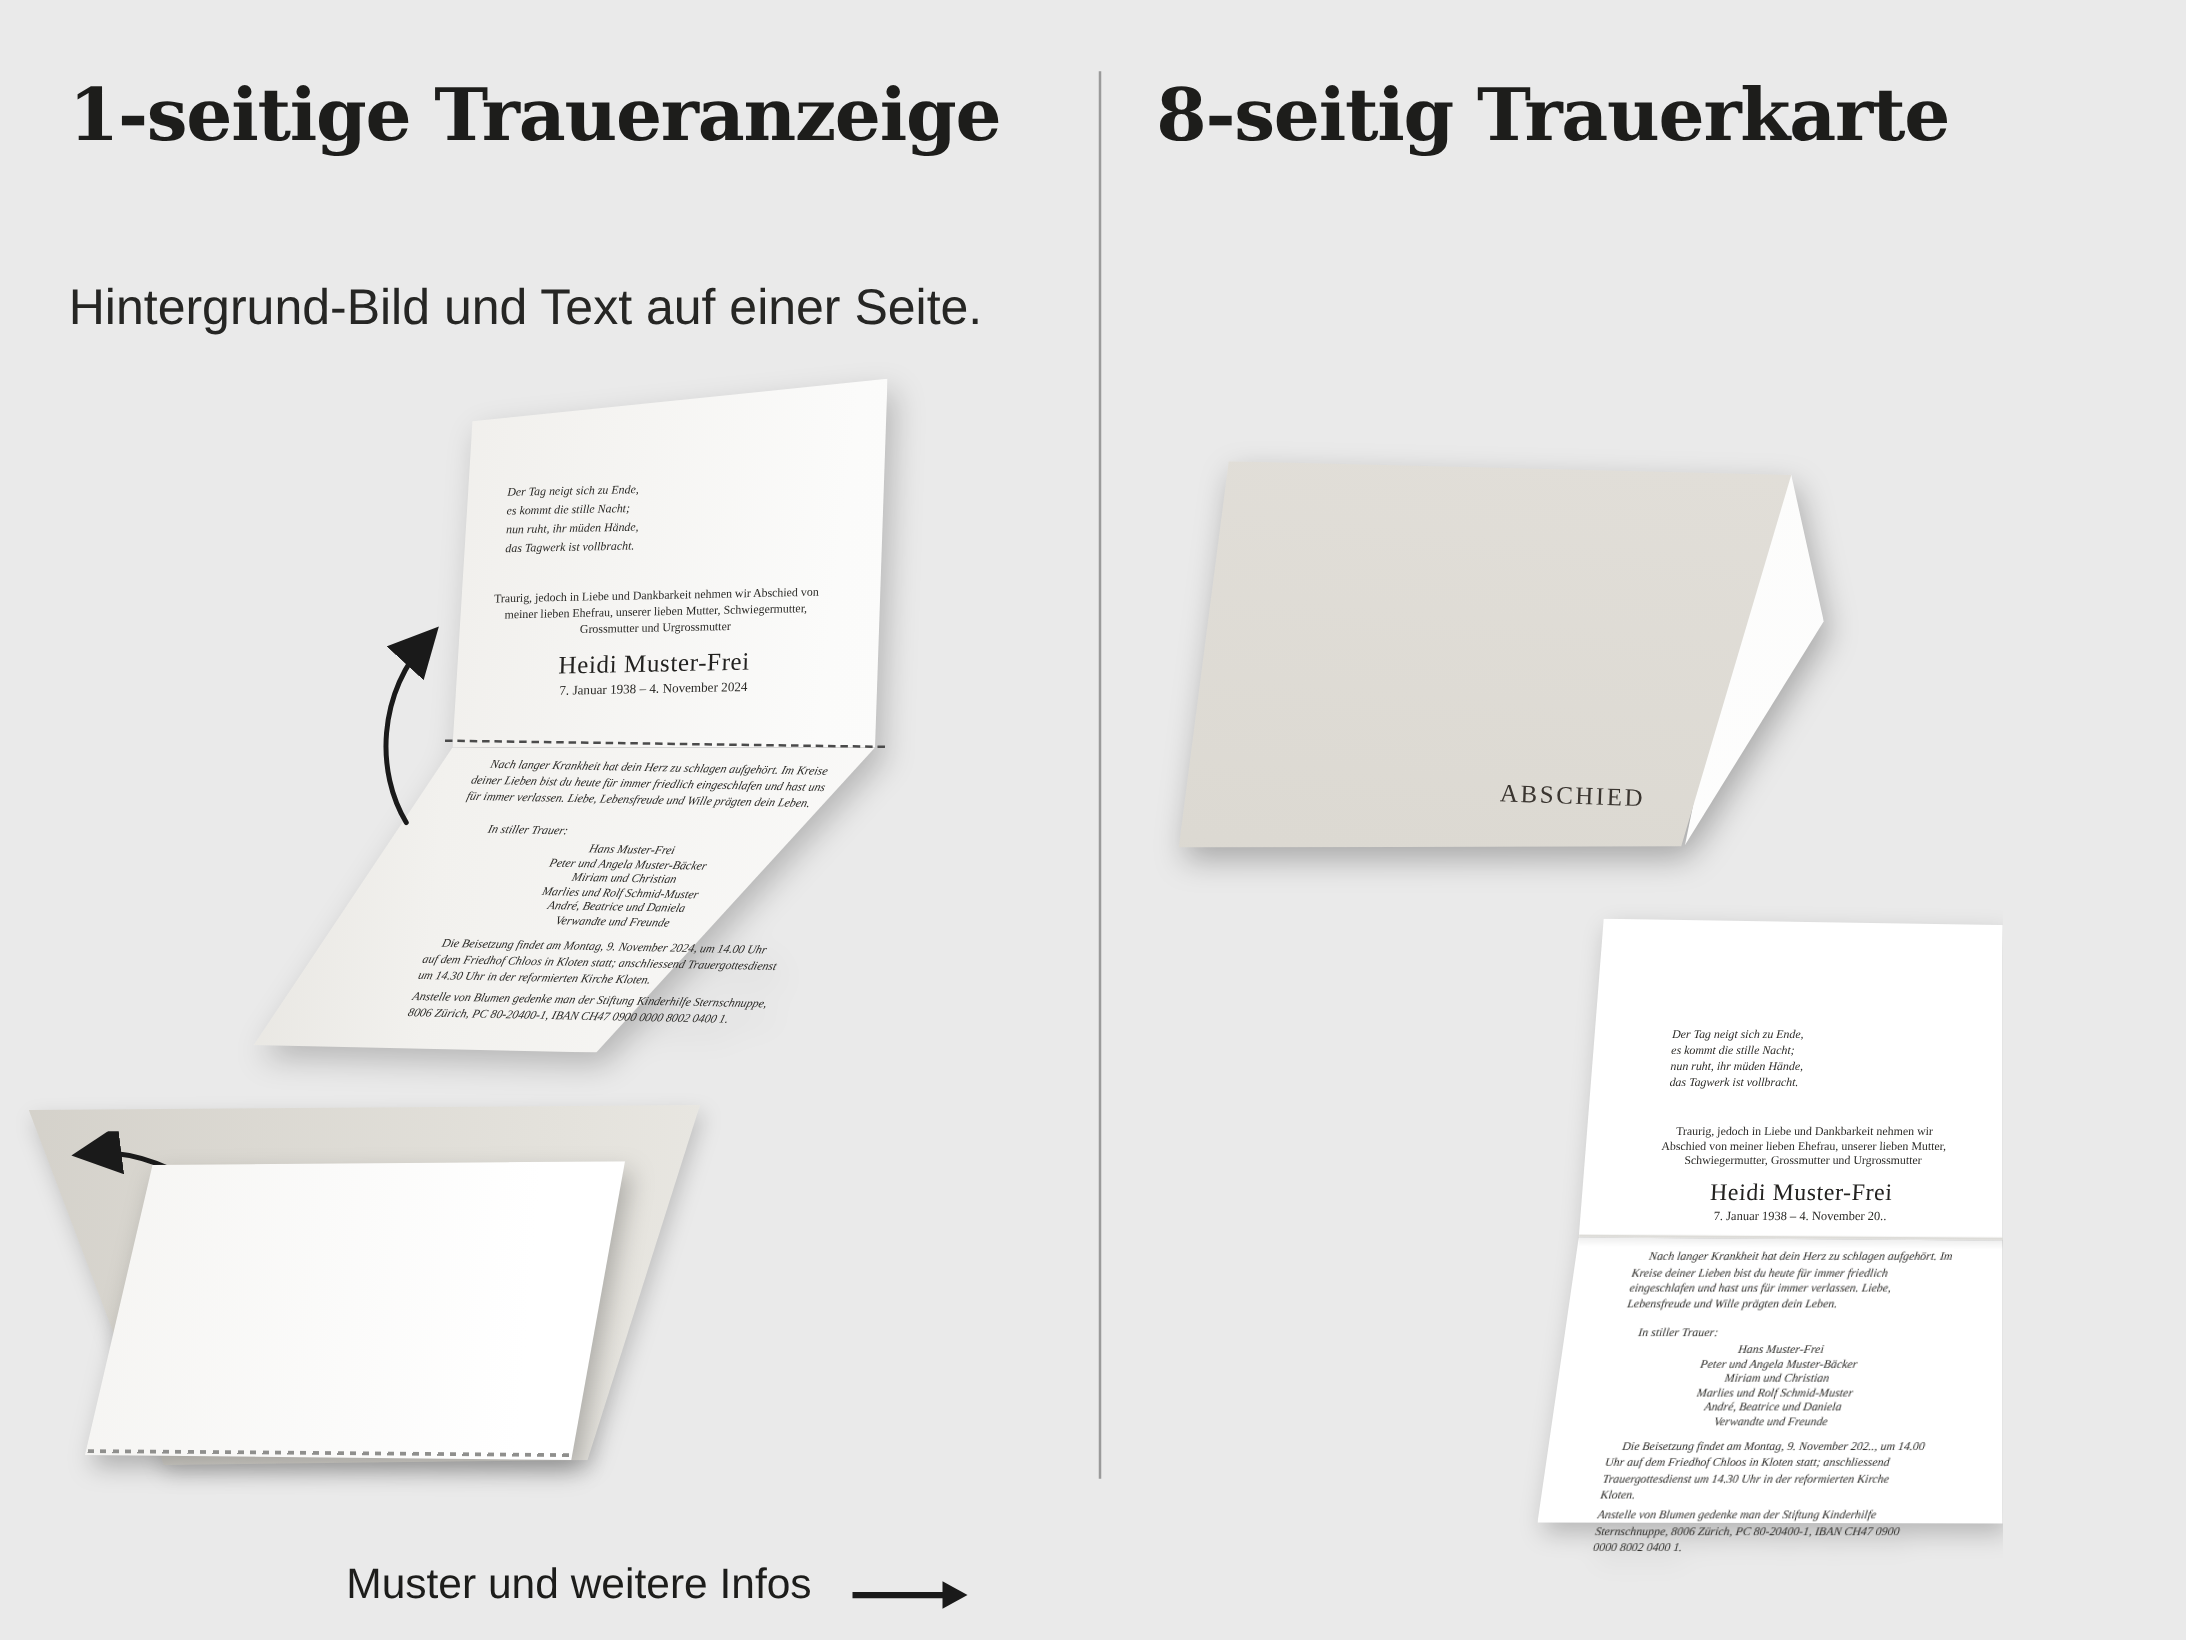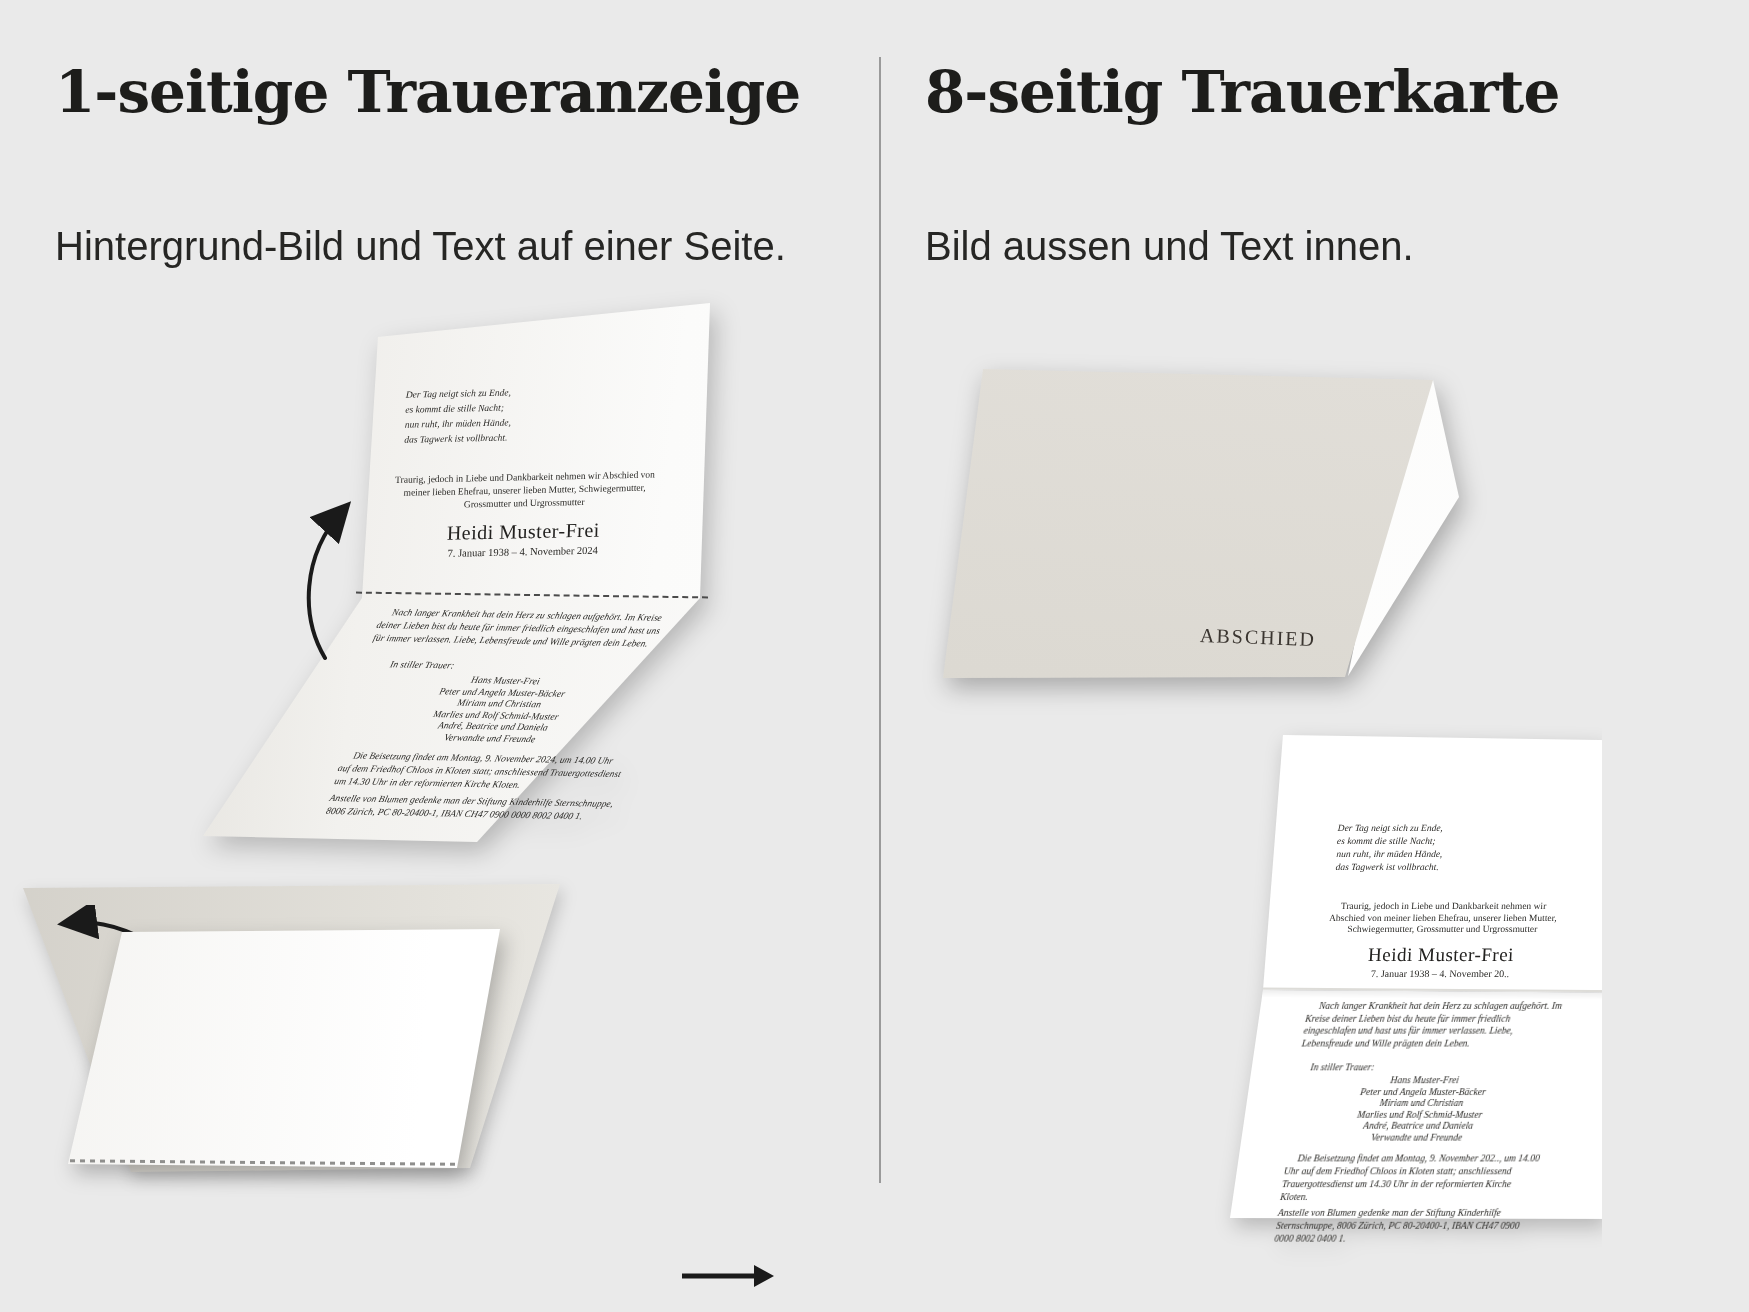--- a/index.html
+++ b/index.html
@@ -118,21 +118,20 @@
 </style>
 </head>
 <body>
 
 <div id="canvas">
 
   <div id="left-title" class="panel-title">1-seitige Traueranzeige</div>
   <div id="left-sub" class="panel-sub">Hintergrund-Bild und Text auf einer Seite.</div>
   <div class="divider"></div>
   <div id="right-title" class="panel-title">8-seitig Trauerkarte</div>
-  <div id="right-sub" class="panel-sub">Bild aussen und Text innen.</div>
 
   <div id="cardA">
     <div id="cardA-upper"></div>
     <div id="cardA-lower"></div>
     <div id="cardA-fold"></div>
 
     <div id="cardA-upper-text" class="cardtext">
       <div class="poem">
         <span>Der Tag neigt sich zu Ende,</span>
         <span>es kommt die stille Nacht;</span>
@@ -224,18 +223,19 @@
         <span>Miriam und Christian</span>
         <span>Marlies und Rolf Schmid-Muster</span>
         <span>André, Beatrice und Daniela</span>
         <span>Verwandte und Freunde</span>
       </div>
       <div class="funeral">Die Beisetzung findet am Montag, 9. November 202.., um 14.00 Uhr auf dem Friedhof Chloos in Kloten statt; anschliessend Trauergottesdienst um 14.30 Uhr in der reformierten Kirche Kloten.</div>
       <div class="donation">Anstelle von Blumen gedenke man der Stiftung Kinderhilfe Sternschnuppe, 8006 Zürich, PC 80-20400-1, IBAN CH47 0900 0000 8002 0400 1.</div>
     </div>
   </div>
 
+  <div id="footer-label">Muster und weitere Infos</div>
   <svg id="footer-arrow" width="100" height="40">
     <line x1="4" y1="20" x2="78" y2="20" stroke="#1a1a1a" stroke-width="5"></line>
     <path d="M76,9 L96,20 L76,31 z" fill="#1a1a1a"></path>
   </svg>
 
 </div>
 
 </body></html>

